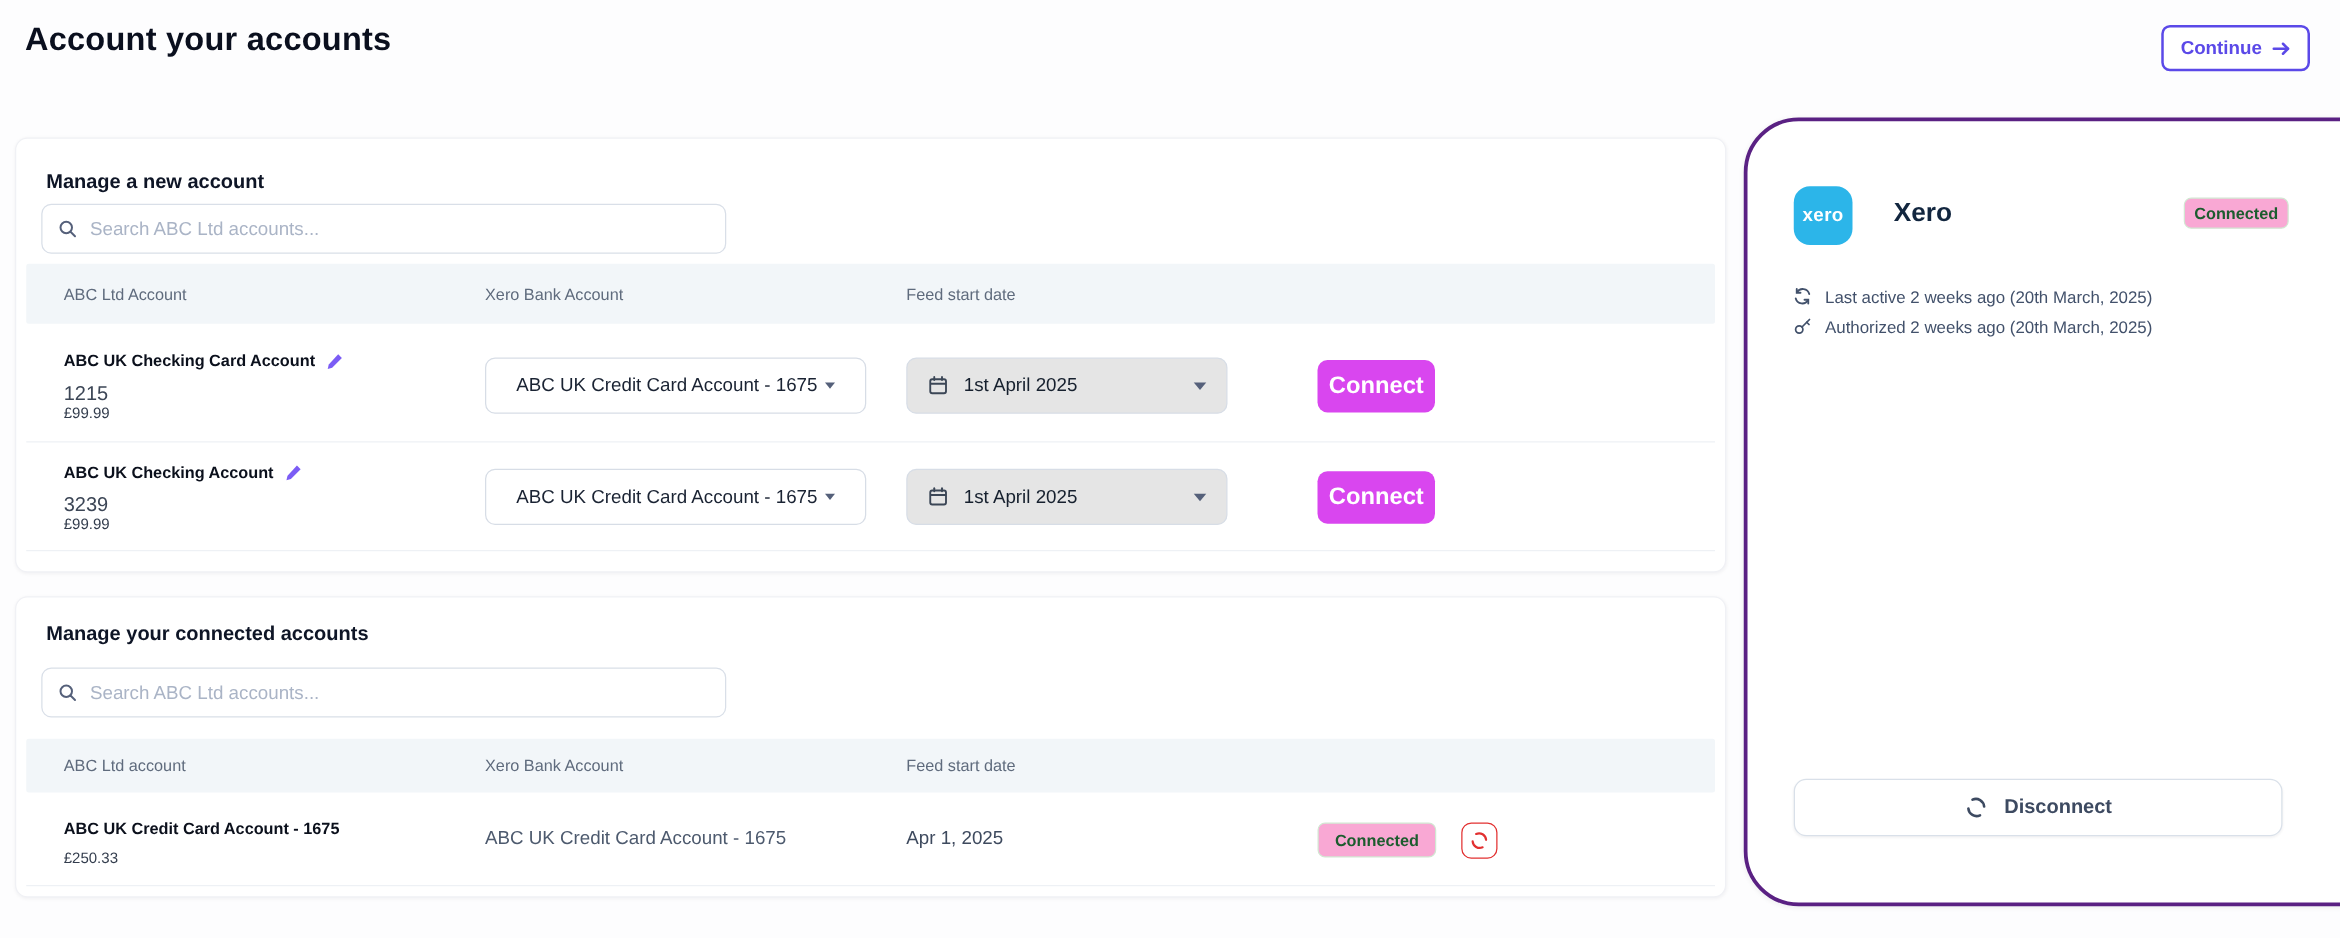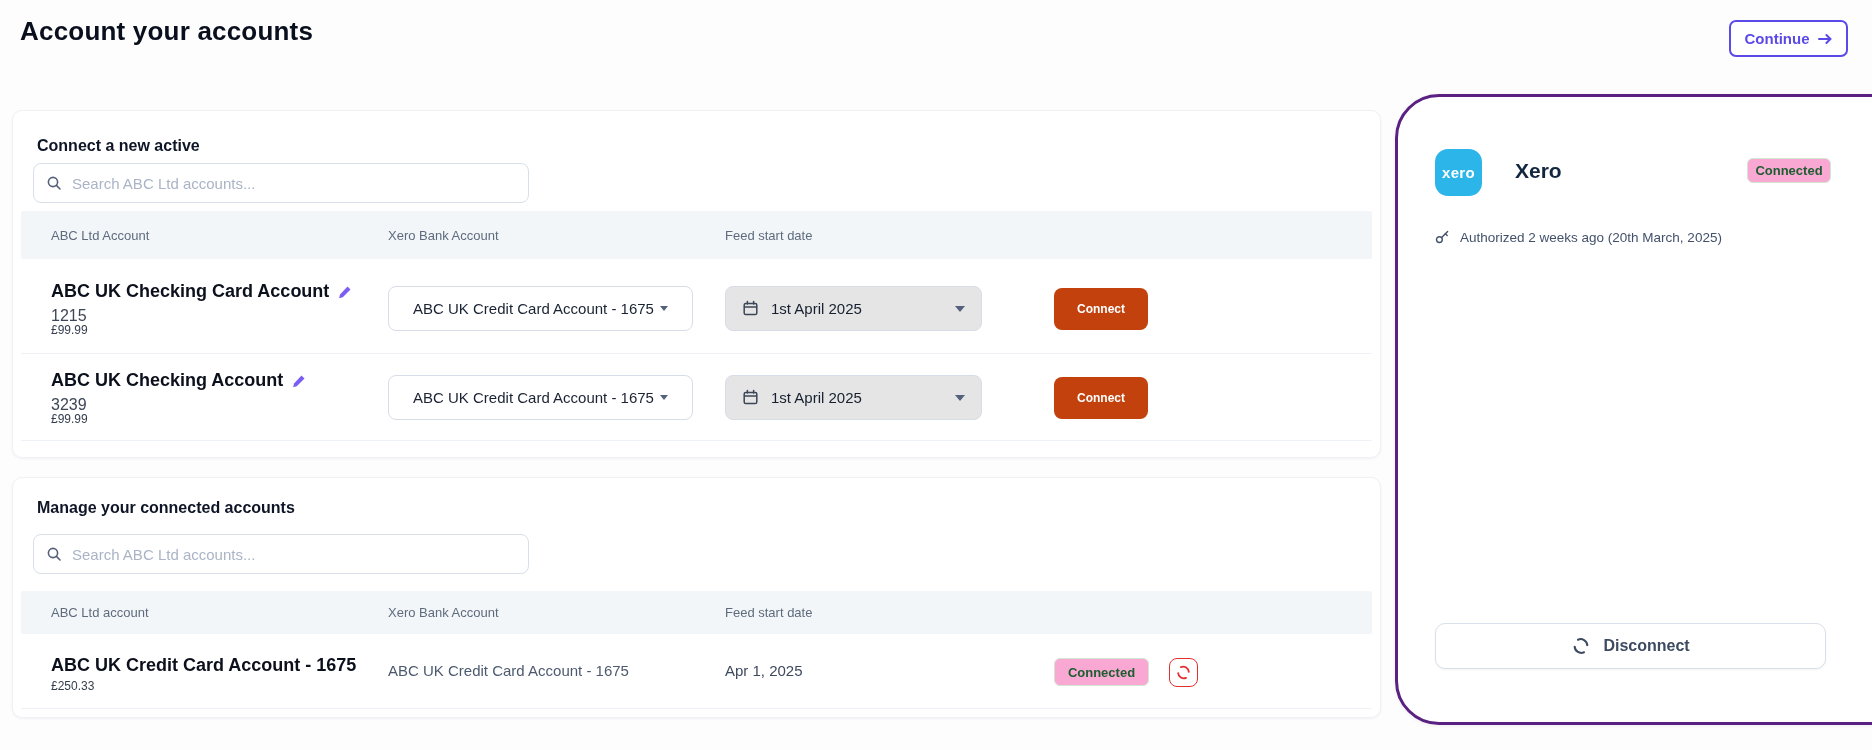--- a/index.html
+++ b/index.html
@@ -27,38 +27,38 @@
     border:1px solid #f0f1f5; border-radius:10px;
     box-shadow:0 1px 3px rgba(16,24,40,.05);
   }
   #card-connect { left:12px; top:110px; width:1369px; height:348px; }
   #card-manage  { left:12px; top:477px; width:1369px; height:241px; }
   .section-title {
     position:absolute; left:24px;
     font-size:16px; font-weight:700; color:#0e1526;
   }
   .search-box {
-    position:absolute; left:20px; width:496px; height:40px;
+    position:absolute; left:20px; width:548px; height:40px;
     border:1px solid #d9dfe8; border-radius:8px; background:#fff;
     display:flex; align-items:center; padding:0 12px; gap:10px;
   }
   .search-box input {
     border:none; outline:none; flex:1; font-size:15px;
     font-family:inherit; color:#33405a; background:transparent;
   }
   .search-box input::placeholder { color:#aab4c6; }
   .thead {
     position:absolute; left:8px; right:8px; background:#f2f6f9;
     display:flex; align-items:center; border-radius:2px;
   }
   .th { font-size:13px; color:#5f6b7d; position:absolute; }
   .th.c1 { left:30px; } .th.c2 { left:367px; } .th.c3 { left:704px; }
   .trow { position:absolute; left:8px; right:8px; border-bottom:1px solid #eef1f5; }
   .acct-name {
-    position:absolute; left:30px; font-size:18px; font-weight:700; color:#0b101c;
+    position:absolute; left:30px; font-size:13px; font-weight:700; color:#0b101c;
     display:flex; align-items:center; gap:9px; white-space:nowrap;
   }
   .acct-num { position:absolute; left:30px; font-size:16px; color:#3c4656; }
   .acct-bal { position:absolute; left:30px; font-size:12px; color:#333d4d; }
   .select-box {
     position:absolute; left:367px; width:305px; height:45px;
     border:1px solid #d7dde6; border-radius:8px; background:#fff;
     display:flex; align-items:center; justify-content:center; gap:4px;
     font-size:15px; color:#1a2333; cursor:pointer; white-space:nowrap;
   }
@@ -69,22 +69,22 @@
     font-size:15px; color:#16202e; cursor:pointer;
   }
   .caret {
     width:0; height:0; border-left:5px solid transparent;
     border-right:5px solid transparent; border-top:6px solid #55607a;
   }
   .caret.small { border-left-width:4px; border-right-width:4px; border-top-width:5px; margin-left:2px; }
   .date-box .caret { margin-left:auto; }
   .btn-connect {
     position:absolute; left:1033px; width:94px; height:42px;
-    background:#c2410c; border:none; border-radius:8px;
-    color:#fff; font-weight:700; font-size:12px; cursor:pointer; font-family:inherit;
+    background:#d946ef; border:none; border-radius:8px;
+    color:#fff; font-weight:700; font-size:19px; cursor:pointer; font-family:inherit;
   }
   .cell-text { position:absolute; font-size:15px; color:#4d5a6e; white-space:nowrap; }
   .badge-green {
     background:#f9a8d4; border:1px solid #d2e6d2; border-radius:6px;
     color:#1c5c2e; font-weight:700; display:flex; align-items:center; justify-content:center;
   }
   .btn-unlink {
     position:absolute; left:1148px; width:29px; height:29px;
     border:1.5px solid #e23030; border-radius:8px; background:#fff;
     display:flex; align-items:center; justify-content:center; cursor:pointer;
@@ -183,21 +183,21 @@
 <button class="btn-continue">
   <span>Continue</span>
   <span class="icon">
       <svg width="16" height="16" viewBox="0 0 16 16">
         <use href="#i-arrow-right"></use>
       </svg>
     </span>
 </button>
 
 <section class="card" id="card-connect">
-  <h2 class="section-title" style="top:26px">Connect a new active</h2>
+  <h2 class="section-title" style="top:26px">Manage a new account</h2>
 
   <div class="search-box" style="top:52px">
     <span class="icon">
         <svg width="16" height="16" viewBox="0 0 16 16">
           <use href="#i-search"></use>
         </svg>
       </span>
     <input type="text" placeholder="Search ABC Ltd accounts..." style="">
   </div>
 
@@ -306,20 +306,28 @@
     </button>
   </div>
 </section>
 
 <aside id="panel">
   <div class="xero-logo">xero</div>
   <div class="panel-title">Xero</div>
   <span class="badge-green panel-badge">Connected</span>
 
   <div class="panel-list">
+    <div class="panel-item">
+      <span class="icon">
+          <svg width="16" height="16" viewBox="0 0 16 16">
+            <use href="#i-refresh"></use>
+          </svg>
+        </span>
+      <span>Last active 2 weeks ago (20th March, 2025)</span>
+    </div>
     <div class="panel-item">
       <span class="icon">
           <svg width="16" height="16" viewBox="0 0 16 16">
             <use href="#i-key"></use>
           </svg>
         </span>
       <span>Authorized 2 weeks ago (20th March, 2025)</span>
     </div>
   </div>
 

